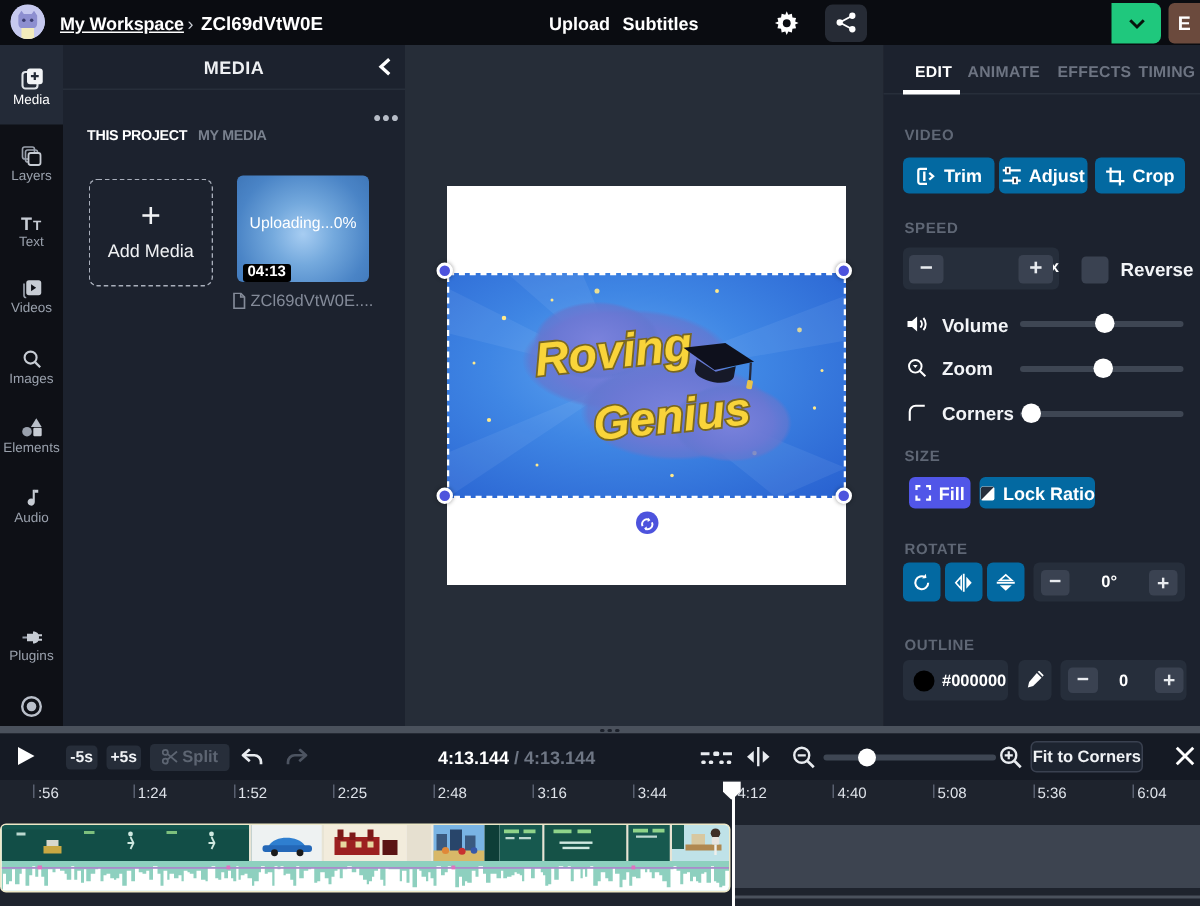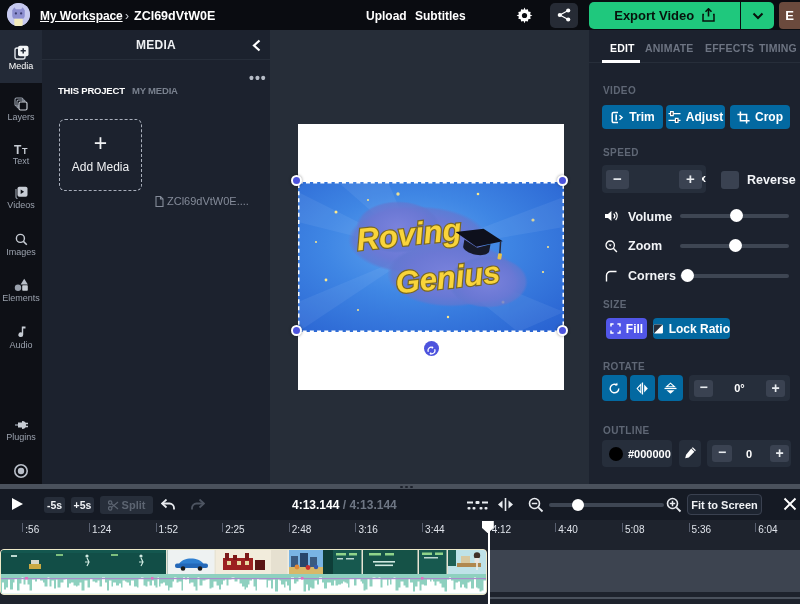--- a/index.html
+++ b/index.html
@@ -95,27 +95,20 @@
         </svg>
     </div>
     <div id="sharebtn">
       <svg style="margin:5px 0 0 7px;" width="14" height="14" viewBox="0 0 14 14">
           <circle cx="11.2" cy="2.5" r="2.1" fill="#fff"></circle>
           <circle cx="2.8" cy="7" r="2.1" fill="#fff"></circle>
           <circle cx="11.2" cy="11.5" r="2.1" fill="#fff"></circle>
           <path d="M2.8 7l8.4-4.5M2.8 7l8.4 4.5" stroke="#fff" stroke-width="1.3"></path>
         </svg>
     </div>
-    <div id="exportbtn">Export Video
-      <svg style="vertical-align:-2px; margin-left:4px;" width="13" height="14" viewBox="0 0 13 14">
-          <path d="M6.5 1v7.5" stroke="#07130c" stroke-width="1.6"></path>
-          <path d="M3.5 3.8L6.5 0.8l3 3" fill="none" stroke="#07130c" stroke-width="1.6"></path>
-          <path d="M2 6.5H1v6.5h11V6.5h-1" fill="none" stroke="#07130c" stroke-width="1.5"></path>
-        </svg>
-    </div>
     <div id="exportchev">
       <svg style="margin:10px 0 0 11px;" width="12" height="8" viewBox="0 0 12 8">
           <path d="M1.5 1.5L6 6l4.5-4.5" fill="none" stroke="#07130c" stroke-width="2"></path>
         </svg>
     </div>
     <div id="eavatar">E</div>
   </div>
 
   <div id="sidebar">
     <div class="nav-item" id="nav-media" style="top:0px; height:53px; padding-top:15px;">
@@ -203,20 +196,24 @@
         <div id="collapse"><svg width="9" height="13" viewBox="0 0 9 13">
             <path d="M7.5 1.5L2 6.5l5.5 5" fill="none" stroke="#fff" stroke-width="2.2"></path>
           </svg></div>
       </div>
     <div id="dots3">•••</div>
     <div id="tab1">THIS PROJECT</div>
     <div id="tab2">MY MEDIA</div>
     <div id="addmedia">
         <div class="plus">+</div>
         <div class="lbl">Add Media</div>
+      </div>
+    <div id="thumb">
+        <div class="up">Uploading...0%</div>
+        <div id="badge">04:13</div>
       </div>
     <div id="fname"><svg width="9" height="11" viewBox="0 0 9 11">
           <path d="M1 0.5h4.5L8 3v7.5H1z" fill="none" stroke="#848b99" stroke-width="1.1"></path>
           <path d="M5.5 0.5V3H8" fill="none" stroke="#848b99" stroke-width="1.1"></path>
         </svg>ZCl69dVtW0E....</div>
   </div>
 
   <div id="carea">
     <div id="canvas">
       <div id="video">
@@ -466,21 +463,21 @@
         <path d="M10.3 10.3l4.2 4.2" stroke="#e8ebef" stroke-width="1.8"></path>
         <path d="M3.8 6.5h5.4" stroke="#e8ebef" stroke-width="1.5"></path>
       </svg>
     <div style="position:absolute; left:549px; top:13.5px; width:115px; height:4px; border-radius:2px; background:#3e4653;"></div>
     <div style="position:absolute; left:572px; top:9.5px; width:12px; height:12px; border-radius:50%; background:#fff;"></div>
     <svg style="position:absolute; left:666px; top:8px;" width="16" height="16" viewBox="0 0 16 16">
         <circle cx="6.5" cy="6.5" r="5" fill="none" stroke="#e8ebef" stroke-width="1.6"></circle>
         <path d="M10.3 10.3l4.2 4.2" stroke="#e8ebef" stroke-width="1.8"></path>
         <path d="M3.8 6.5h5.4M6.5 3.8v5.4" stroke="#e8ebef" stroke-width="1.5"></path>
       </svg>
-    <div style="position:absolute; left:687px; top:5px; width:75px; height:21px; border:1px solid #3a4150; border-radius:4px; background:#1d2430; color:#f0f2f5; font-size:11px; font-weight:bold; text-align:center; line-height:20px;">Fit to Screen</div>
+    <div style="position:absolute; left:687px; top:5px; width:75px; height:21px; border:1px solid #3a4150; border-radius:4px; background:#1d2430; color:#f0f2f5; font-size:11px; font-weight:bold; text-align:center; line-height:20px;">Fit to Corners</div>
     <svg style="position:absolute; left:783px; top:8px;" width="14" height="14" viewBox="0 0 14 14">
         <path d="M1.5 1.5l11 11M12.5 1.5l-11 11" stroke="#fff" stroke-width="1.9"></path>
       </svg>
   </div>
 
   <div class="abs" id="timeline" style="top:520px; left:0; width:800px; height:84px; background:#1e232d; overflow:hidden;">
     <div style="position:absolute; left:22.3px; top:3px; width:1px; height:9px; background:#596070;"></div>
     <div style="position:absolute; left:25.3px; top:4px; font-size:10px; color:#dfe3ea;">:56</div>
     <div style="position:absolute; left:88.9px; top:3px; width:1px; height:9px; background:#596070;"></div>
     <div style="position:absolute; left:91.9px; top:4px; font-size:10px; color:#dfe3ea;">1:24</div>

